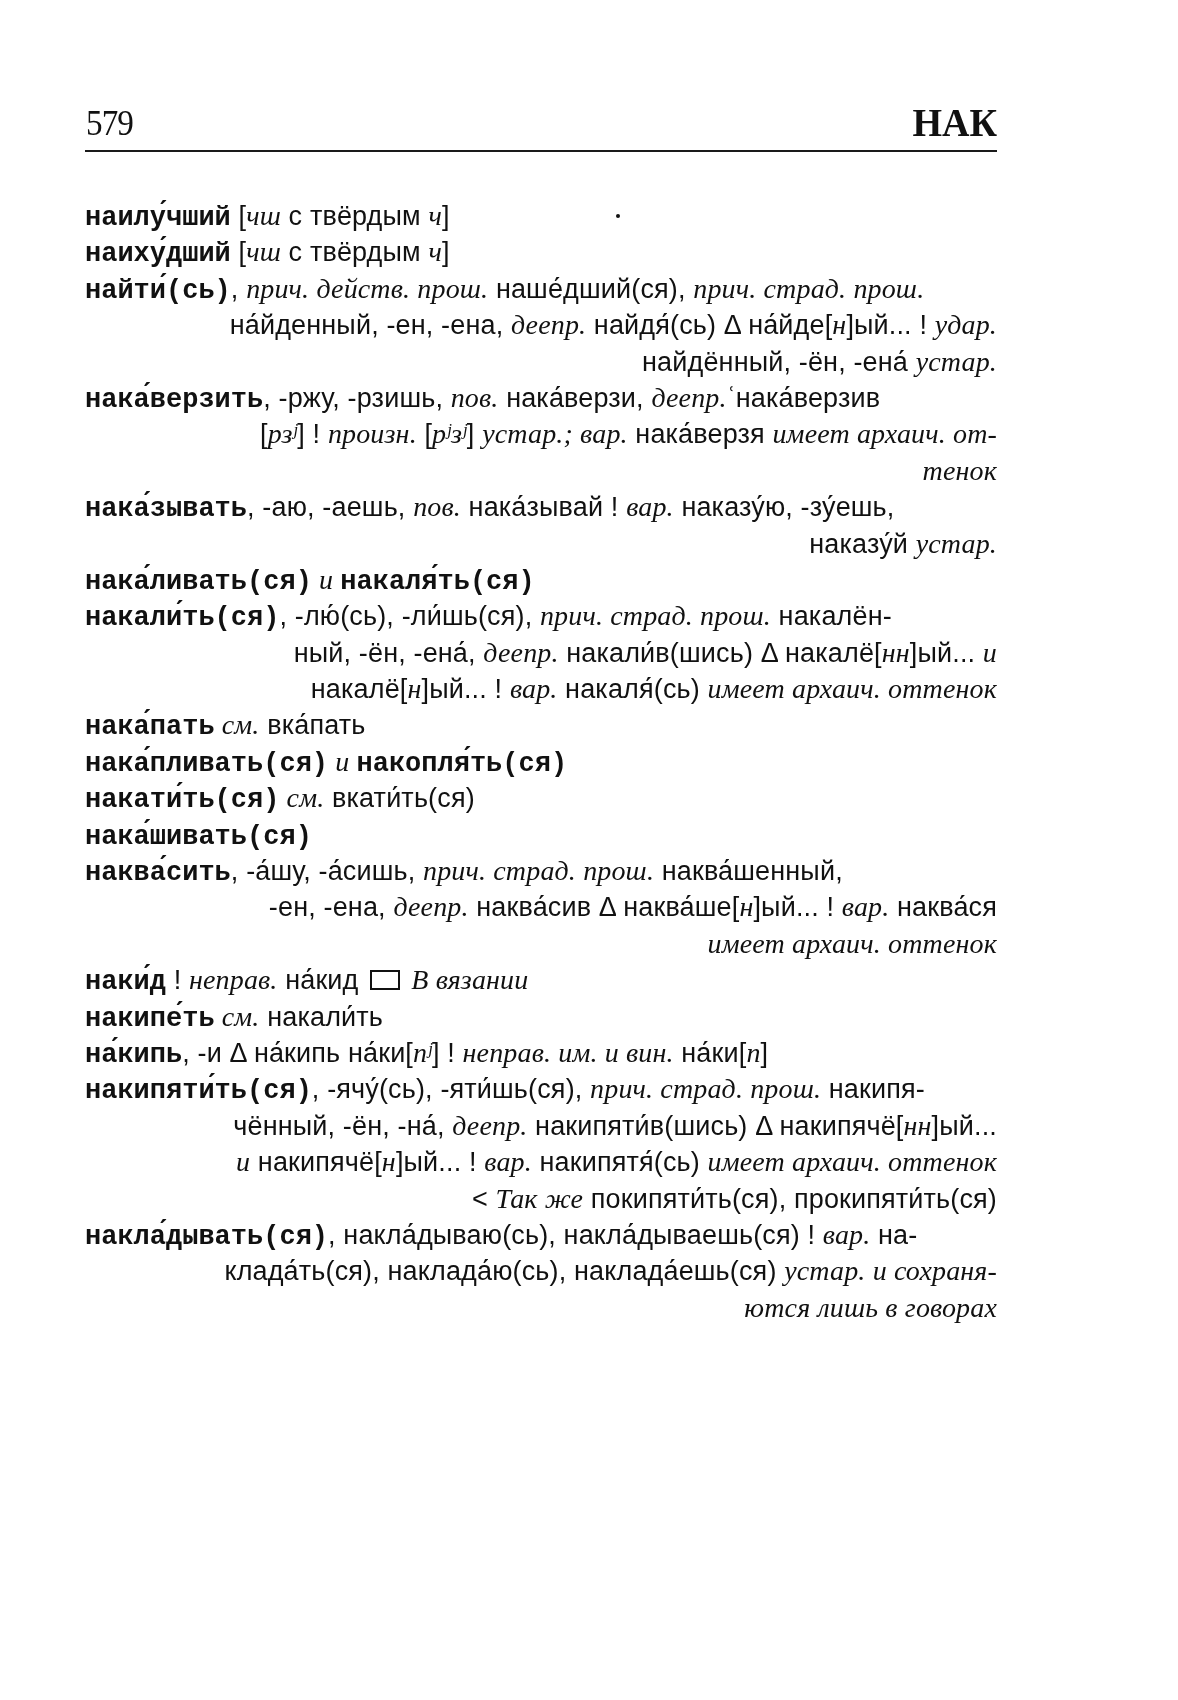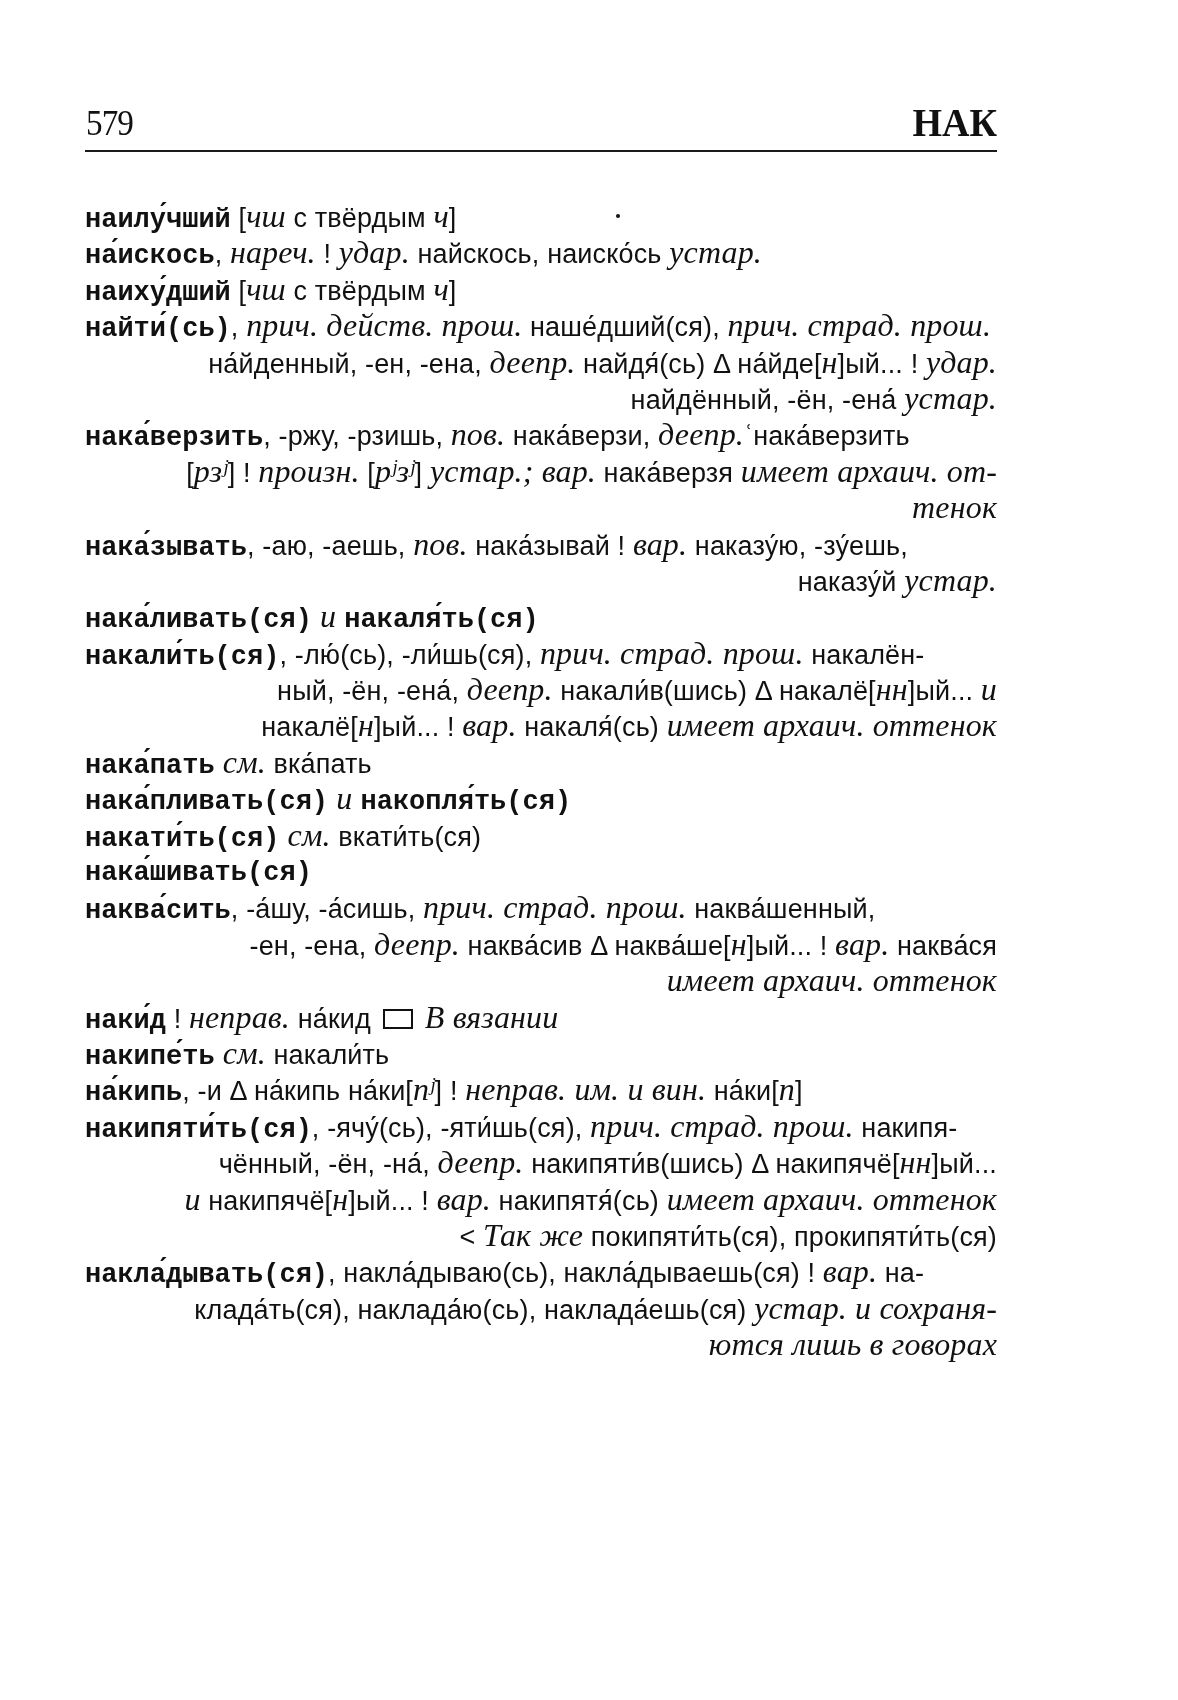--- a/index.html
+++ b/index.html
@@ -79,21 +79,21 @@
       text-align: right;
     }
     .seg-b {
       font-weight: bold;
       letter-spacing: 0;
       font-family: Liberation Mono, monospace;
     }
     .seg-i {
       font-family: "Liberation Serif", "DejaVu Serif", serif;
       font-style: italic;
-      font-size: 32px;
+      font-size: 28px;
       margin-top: 16px;
     }
     .seg-r { }
     .box-icon {
       display: inline-block;
       width: 30px;
       height: 20px;
       border: 2px solid #111;
       border-top-width: 2px;
       box-sizing: border-box;
@@ -117,32 +117,29 @@
   <div class="running-head">
     <span class="page-number">579</span>
     <span class="guide-word">НАК</span>
   </div>
   <div class="head-rule"></div>
   <div class="entries" id="entries">
       <div>
         <div class="line"><span class="seg-b">наилу́чший</span><span class="seg-r"> [</span><span class="seg-i">чш</span><span class="seg-r"> с твёрдым </span><span class="seg-i">ч</span><span class="seg-r">]</span></div>
       </div>
       <div>
-        <div class="line"><span class="seg-b">на́искось</span><span class="seg-r">, </span><span class="seg-i">нареч.</span><span class="seg-r"> ! </span><span class="seg-i">удар.</span><span class="seg-r"> найскось, наиско́сь </span><span class="seg-i">устар.</span></div>
-      </div>
-      <div>
         <div class="line"><span class="seg-b">наиху́дший</span><span class="seg-r"> [</span><span class="seg-i">чш</span><span class="seg-r"> с твёрдым </span><span class="seg-i">ч</span><span class="seg-r">]</span></div>
       </div>
       <div>
         <div class="line"><span class="seg-b">найти́(сь)</span><span class="seg-r">, </span><span class="seg-i">прич. действ. прош.</span><span class="seg-r"> наше́дший(ся), </span><span class="seg-i">прич. страд. прош.</span></div>
         <div class="line cont"><span class="seg-r">на́йденный, -ен, -ена, </span><span class="seg-i">деепр.</span><span class="seg-r"> найдя́(сь) Δ на́йде[</span><span class="seg-i">н</span><span class="seg-r">]ый... ! </span><span class="seg-i">удар.</span></div>
         <div class="line cont"><span class="seg-r">найдённый, -ён, -ена́ </span><span class="seg-i">устар.</span></div>
       </div>
       <div>
-        <div class="line"><span class="seg-b">нака́верзить</span><span class="seg-r">, -ржу, -рзишь, </span><span class="seg-i">пов.</span><span class="seg-r"> нака́верзи, </span><span class="seg-i">деепр.</span><span class="seg-r">ʿнака́верзить</span></div>
+        <div class="line"><span class="seg-b">нака́верзить</span><span class="seg-r">, -ржу, -рзишь, </span><span class="seg-i">пов.</span><span class="seg-r"> нака́верзи, </span><span class="seg-i">деепр.</span><span class="seg-r">ʿнака́верзив</span></div>
         <div class="line cont"><span class="seg-r">[</span><span class="seg-i">рзʲ</span><span class="seg-r">] ! </span><span class="seg-i">произн.</span><span class="seg-r"> [</span><span class="seg-i">рʲзʲ</span><span class="seg-r">] </span><span class="seg-i">устар.; вар.</span><span class="seg-r"> нака́верзя </span><span class="seg-i">имеет архаич. от-</span></div>
         <div class="line cont"><span class="seg-i">тенок</span></div>
       </div>
       <div>
         <div class="line"><span class="seg-b">нака́зывать</span><span class="seg-r">, -аю, -аешь, </span><span class="seg-i">пов.</span><span class="seg-r"> нака́зывай ! </span><span class="seg-i">вар.</span><span class="seg-r"> наказу́ю, -зу́ешь,</span></div>
         <div class="line cont"><span class="seg-r">наказу́й </span><span class="seg-i">устар.</span></div>
       </div>
       <div>
         <div class="line"><span class="seg-b">нака́ливать(ся)</span><span class="seg-i"> и </span><span class="seg-b">накаля́ть(ся)</span></div>
       </div>

